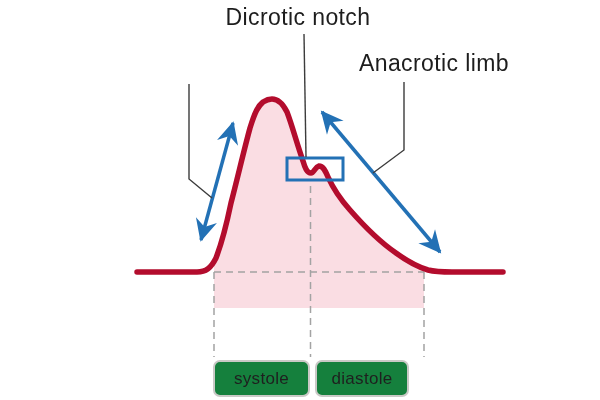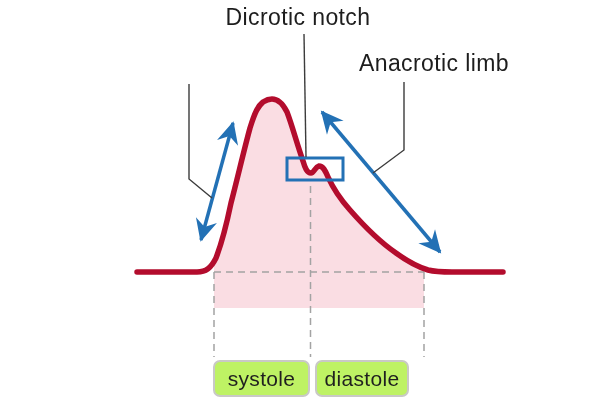--- a/index.html
+++ b/index.html
@@ -19,27 +19,27 @@
     font-size: 23px;
     letter-spacing: 0.4px;
     color: #1d1d1d;
     white-space: nowrap;
   }
   .phase-box {
     position: absolute;
     top: 360px;
     height: 37px;
     box-sizing: border-box;
-    background: #bef264;
+    background: #15803d;
     border: 2px solid #c9c9c6;
     border-radius: 7px;
     display: flex;
     align-items: center;
     justify-content: center;
-    font-size: 21px;
+    font-size: 17px;
     letter-spacing: 0.3px;
     color: #1f1f1f;
   }
 </style>
 </head>
 <body>
 
 <div class="stage">
 
   <svg width="600" height="400" viewBox="0 0 600 400">

